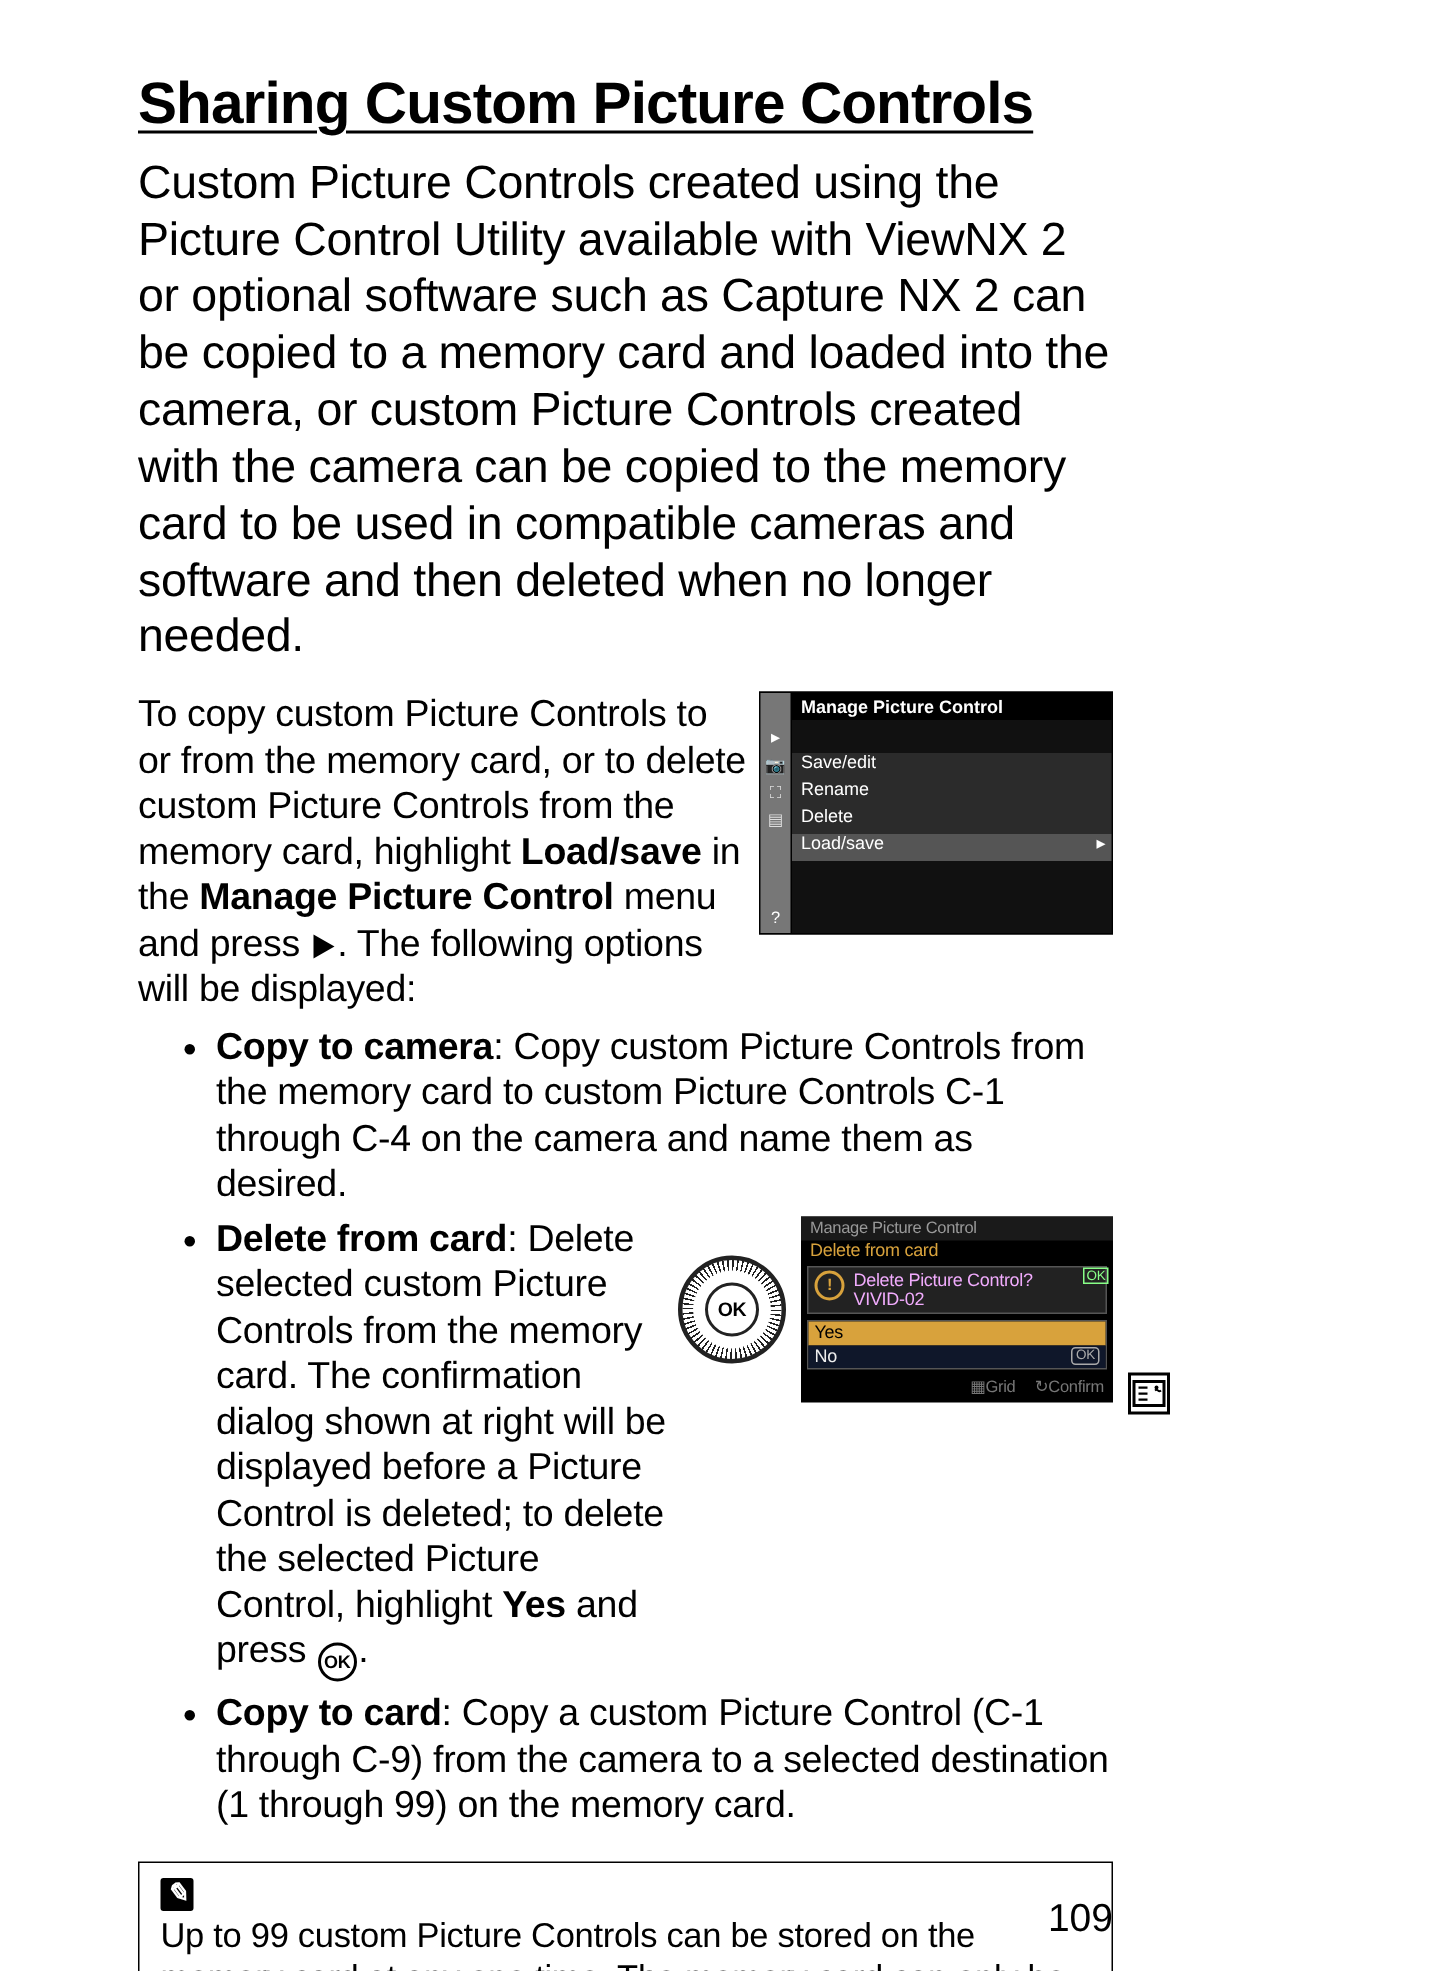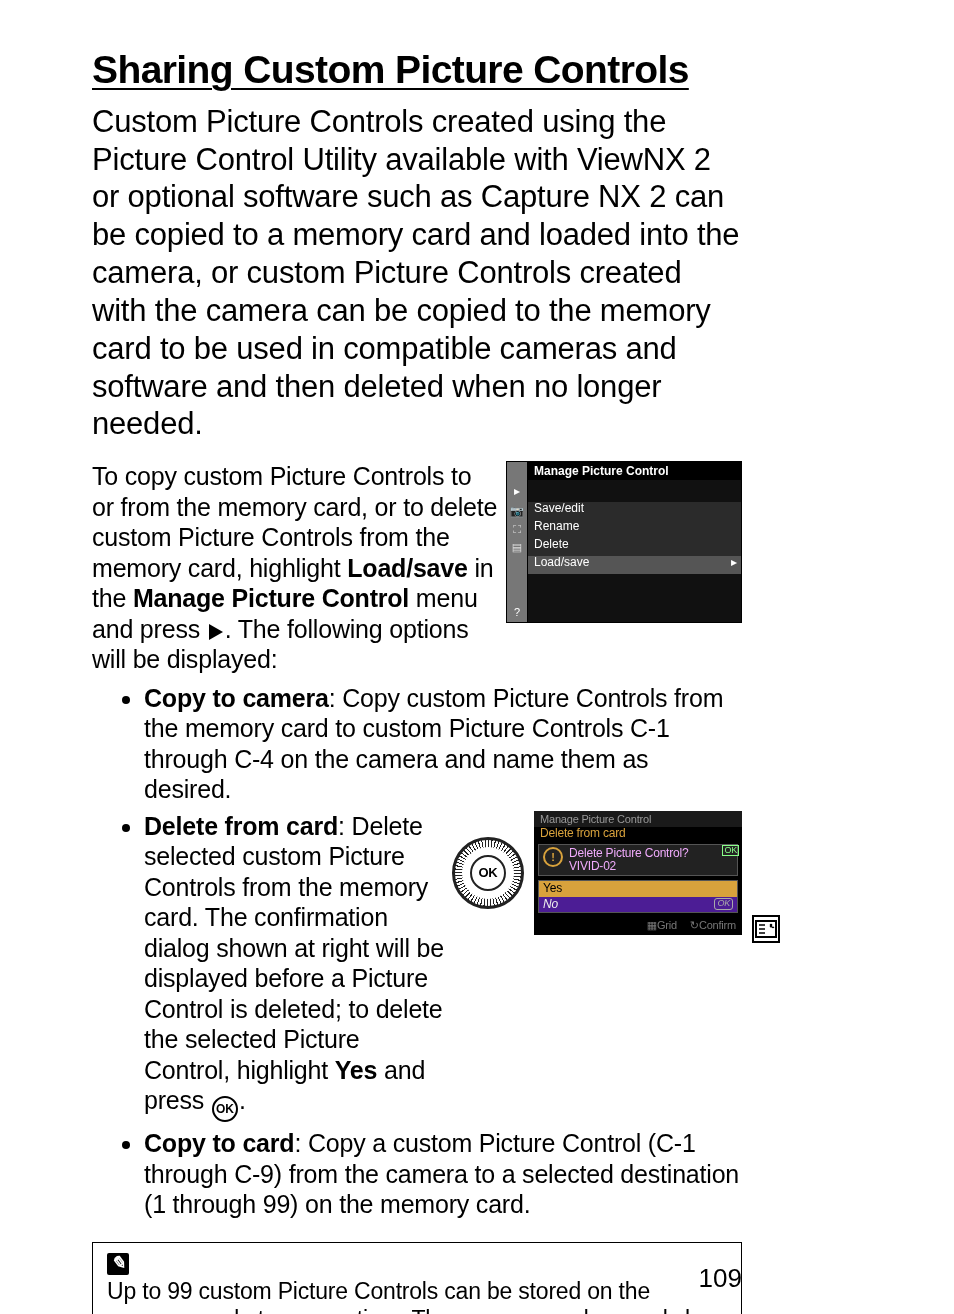--- a/index.html
+++ b/index.html
@@ -200,21 +200,21 @@
   }
   .cam2 .ynrow {
     margin:4px 4px 0 4px;
     border:1px solid #555;
   }
   .cam2 .ynrow .opt {
     display:flex; justify-content:space-between; align-items:center;
     padding:1px 4px;
   }
   .cam2 .ynrow .opt.yes { background:#d8a23c; color:#000; }
-  .cam2 .ynrow .opt.no  { background:#4c1d95; color:#eee;font-style:italic; }
+  .cam2 .ynrow .opt.no  { background:#0f172a; color:#eee; }
   .cam2 .ynrow .okicon {
     font-size:9px; border:1px solid #aaa; padding:0 2px; border-radius:3px; color:#aaa;
   }
   .cam2 .foot {
     text-align:right; padding:6px 6px 4px 6px;
     color:#777; font-size:11px;
   }
   .cam2 .foot .fl { margin-right:10px; }
 
   

